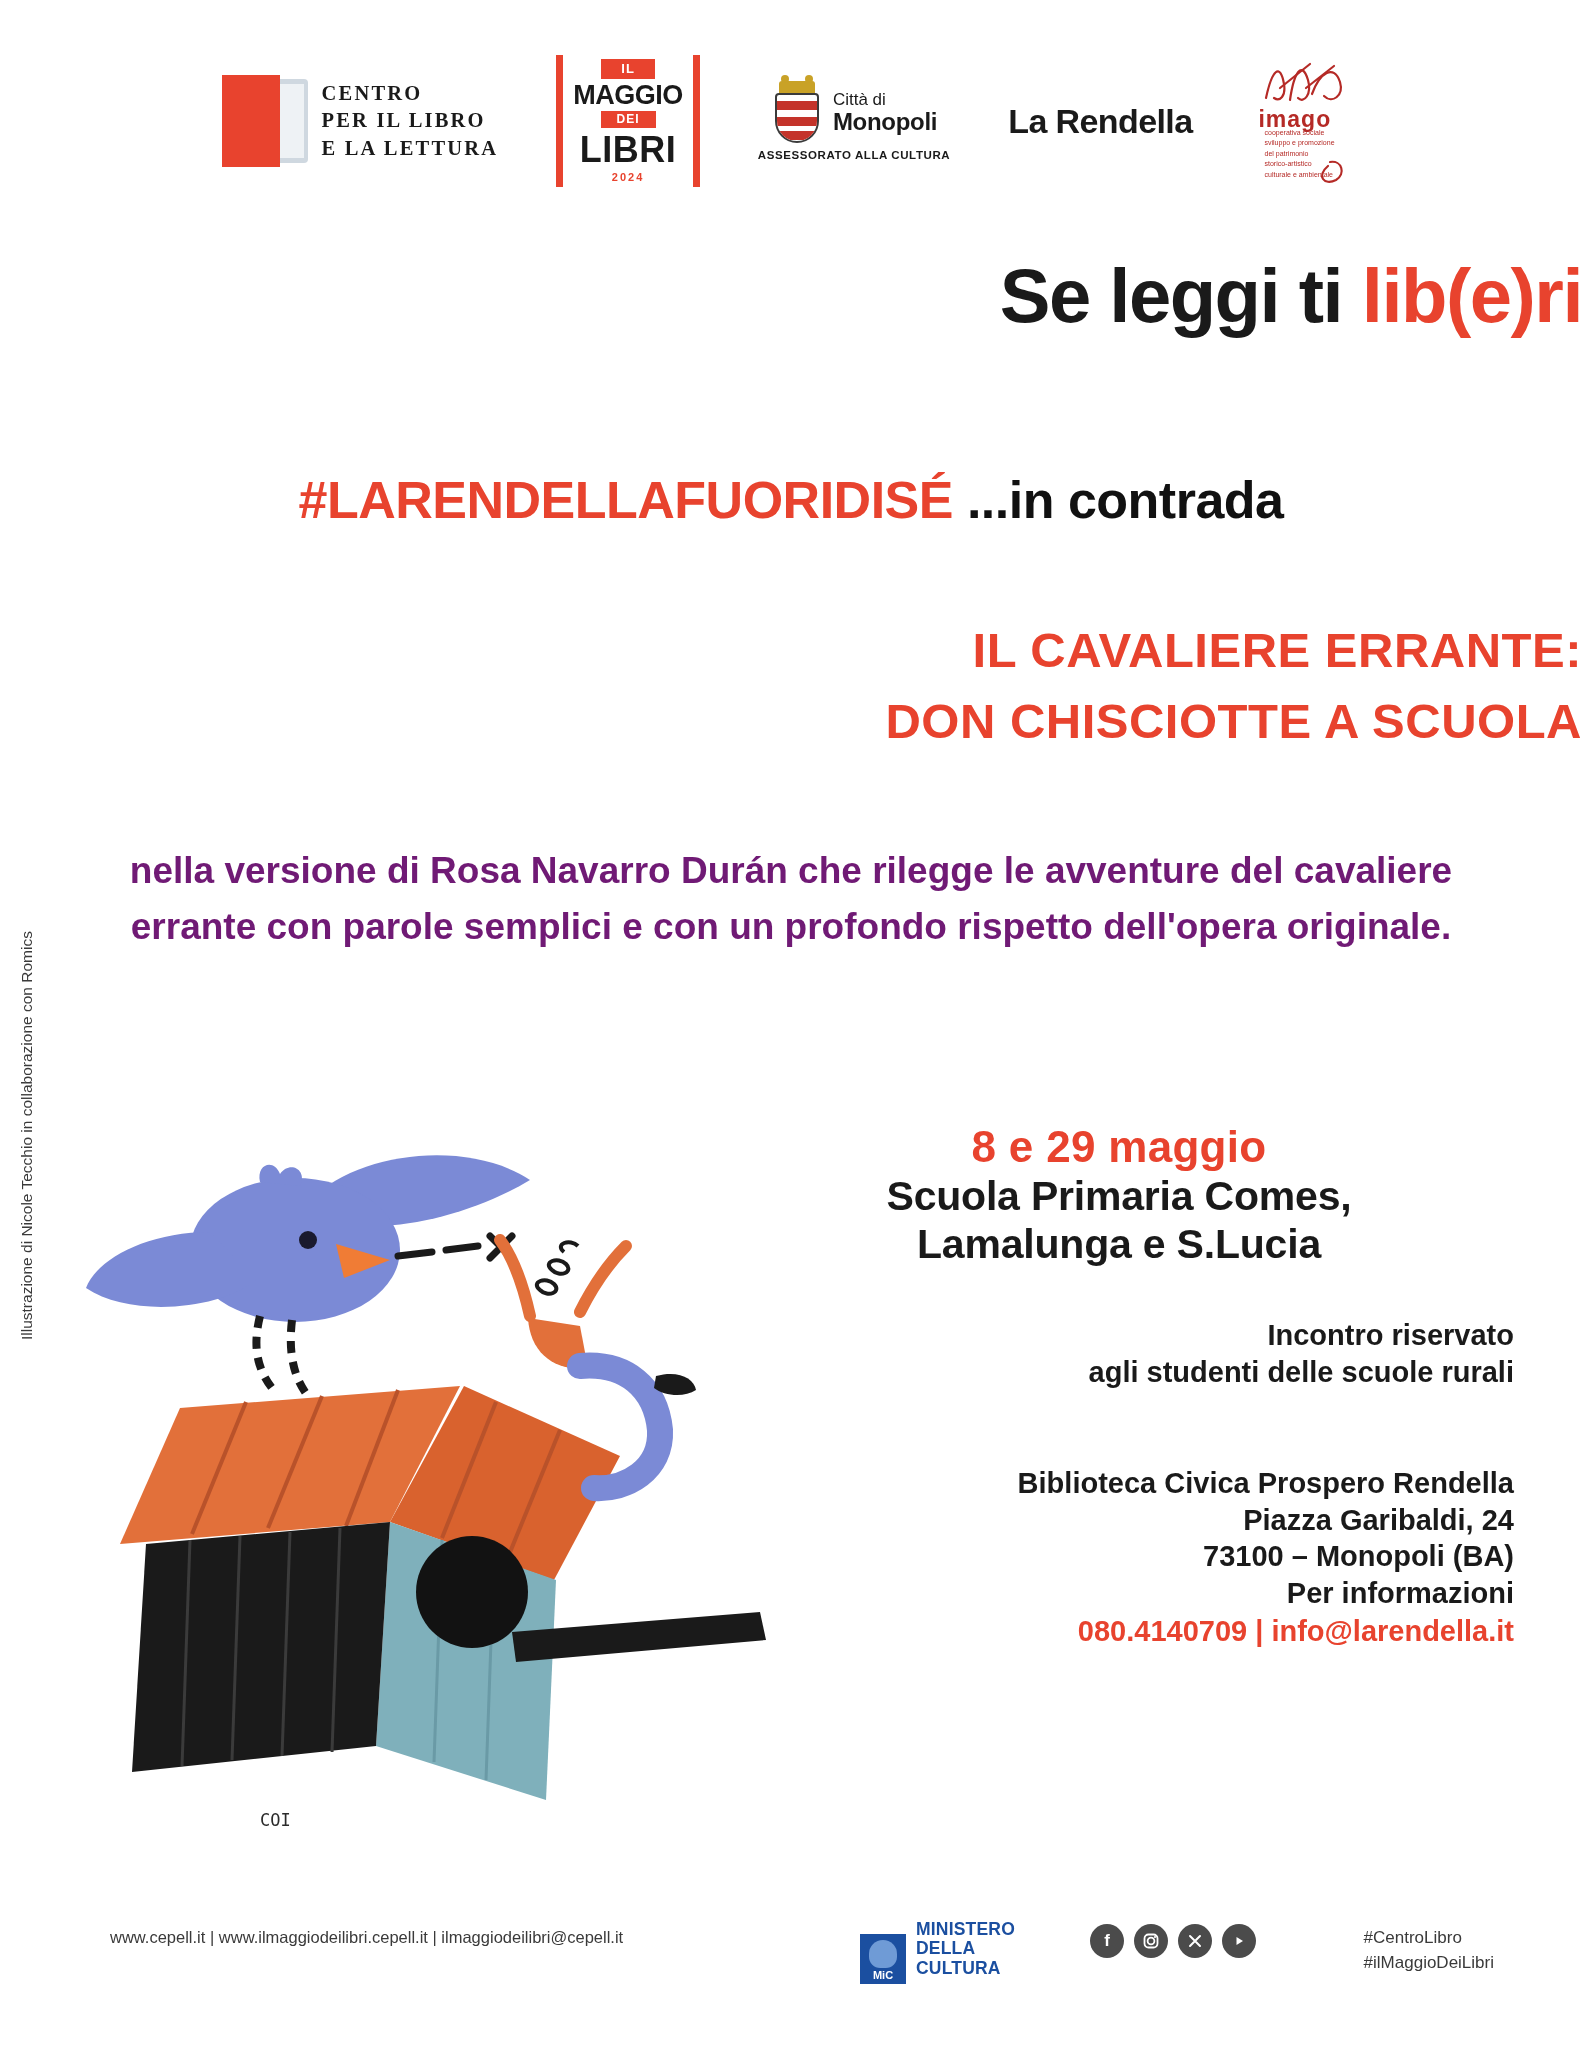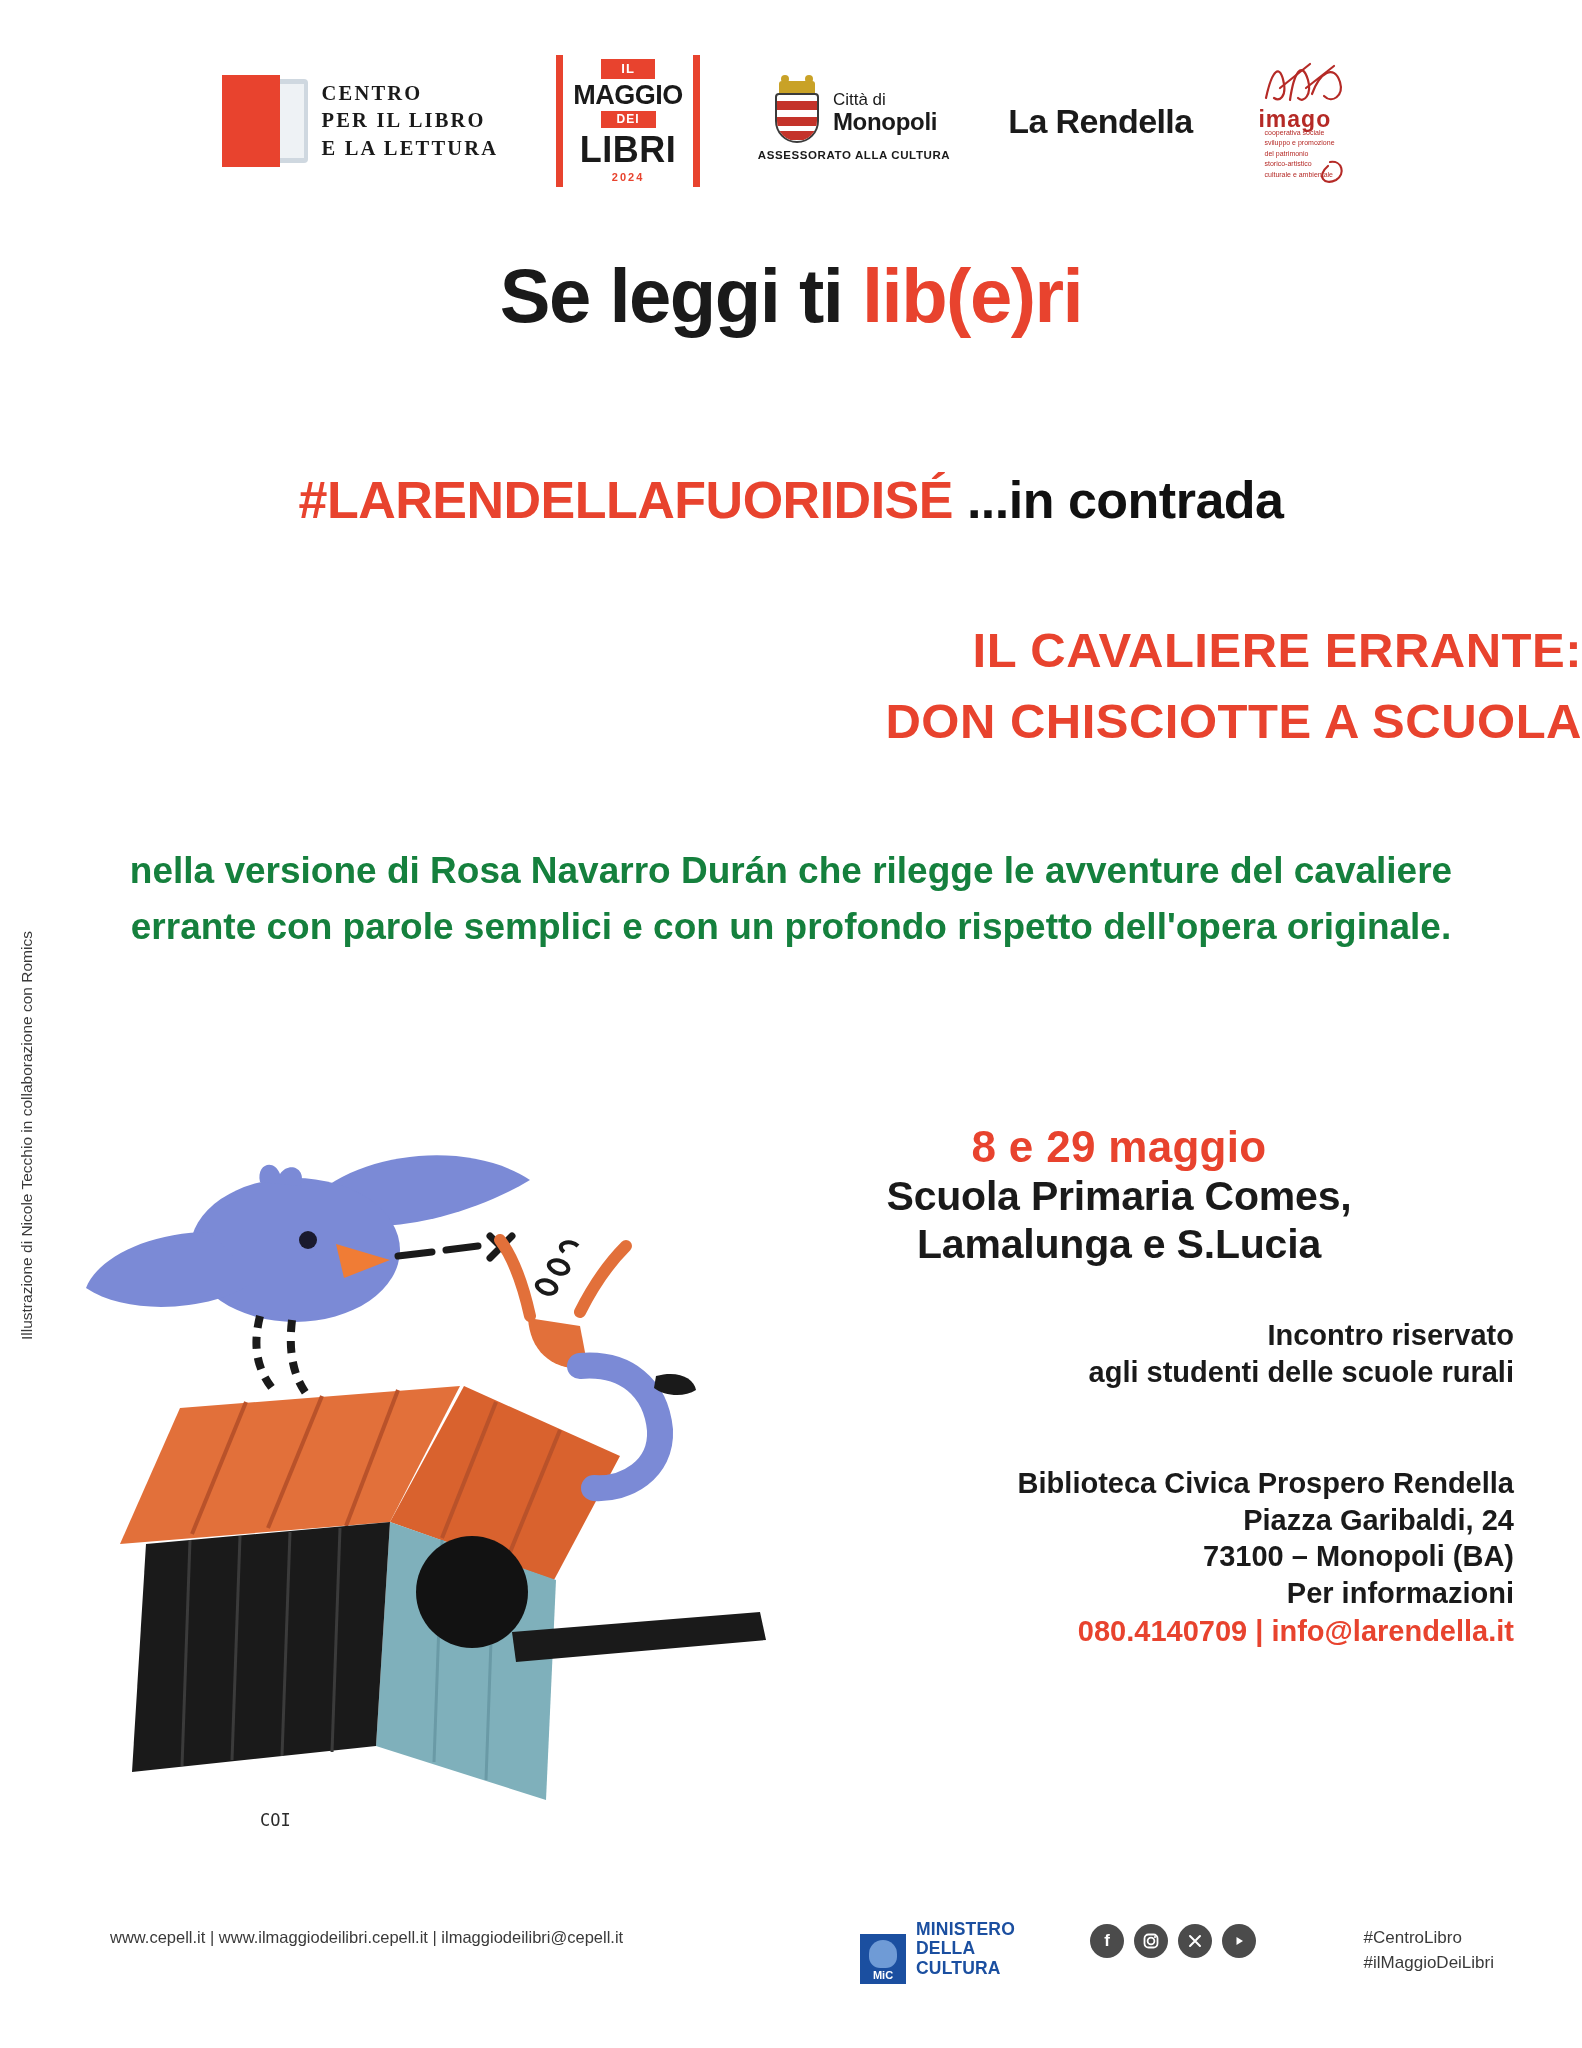--- a/index.html
+++ b/index.html
@@ -147,21 +147,21 @@
   }
   .imago .sub {
     position: absolute; left: 14px; top: 74px;
     color: #b52a26; font-size: 7px; line-height: 1.5;
     width: 90px;
   }
 
   
   .headline {
     position: absolute; top: 252px; left: 0; width: 100%;
-    text-align: center;
+    text-align: right;
     font-size: 76px;
     font-weight: 700;
     letter-spacing: -1.5px;
   }
   .headline .red { color: #e8432e; }
 
   
   .hashline {
     position: absolute; top: 470px; left: 0; width: 100%;
     text-align: center;
@@ -185,21 +185,21 @@
     letter-spacing: 0.5px;
   }
 
   
   .desc {
     position: absolute; top: 843px; left: 90px; right: 90px;
     text-align: center;
     font-size: 37px;
     font-weight: 700;
     line-height: 1.52;
-    color: #15803d;
+    color: #701a75;
   }
 
   
   .info-col {
     position: absolute; top: 1122px; right: 68px;
     width: 790px;
     text-align: right;
   }
   .info-col .dates {
     color: #e8432e;

